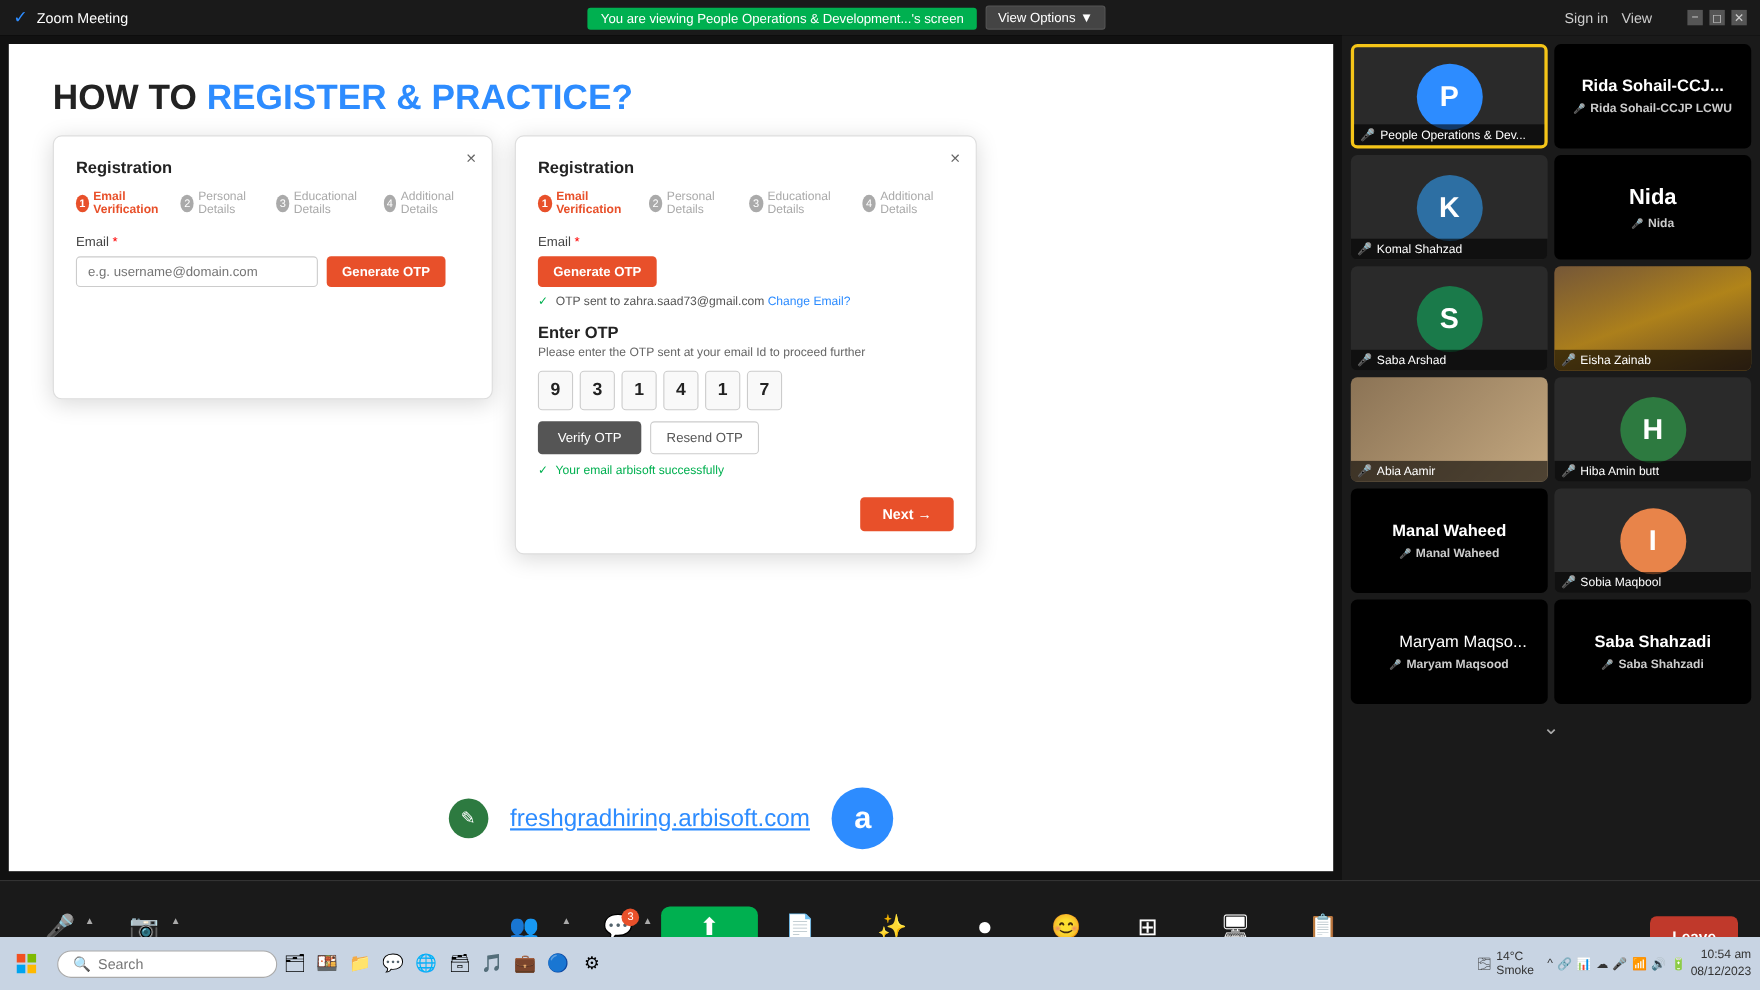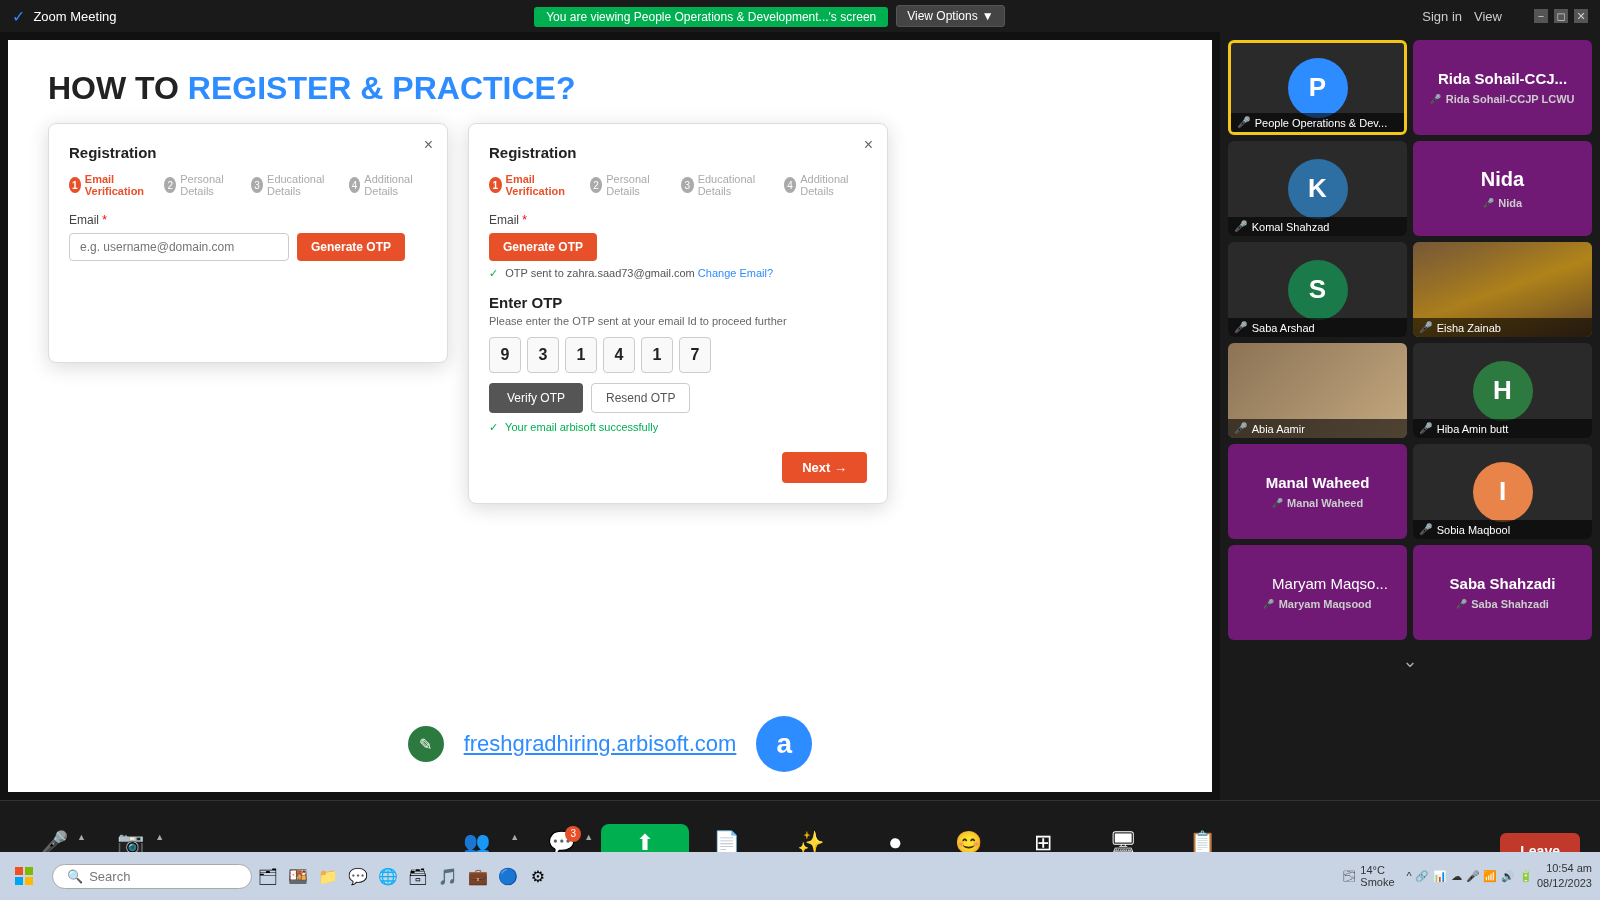--- a/index.html
+++ b/index.html
@@ -220,21 +220,21 @@
       font-size: 26px; font-weight: 700; color: #fff;
     }
     .participant-name-bar {
       position: absolute; bottom: 0; left: 0; right: 0;
       background: rgba(0,0,0,0.6); color: #fff;
       font-size: 11px; padding: 3px 6px; display: flex; align-items: center; gap: 4px;
     }
 
     
     .name-only-tile {
-      background: #701a75;
+      background: #000000;
       border-radius: 6px;
       padding: 8px;
       display: flex;
       flex-direction: column;
       align-items: center;
       justify-content: center;
       height: 95px;
       font-size: 18px;
       font-weight: 700;
       color: #fff;

